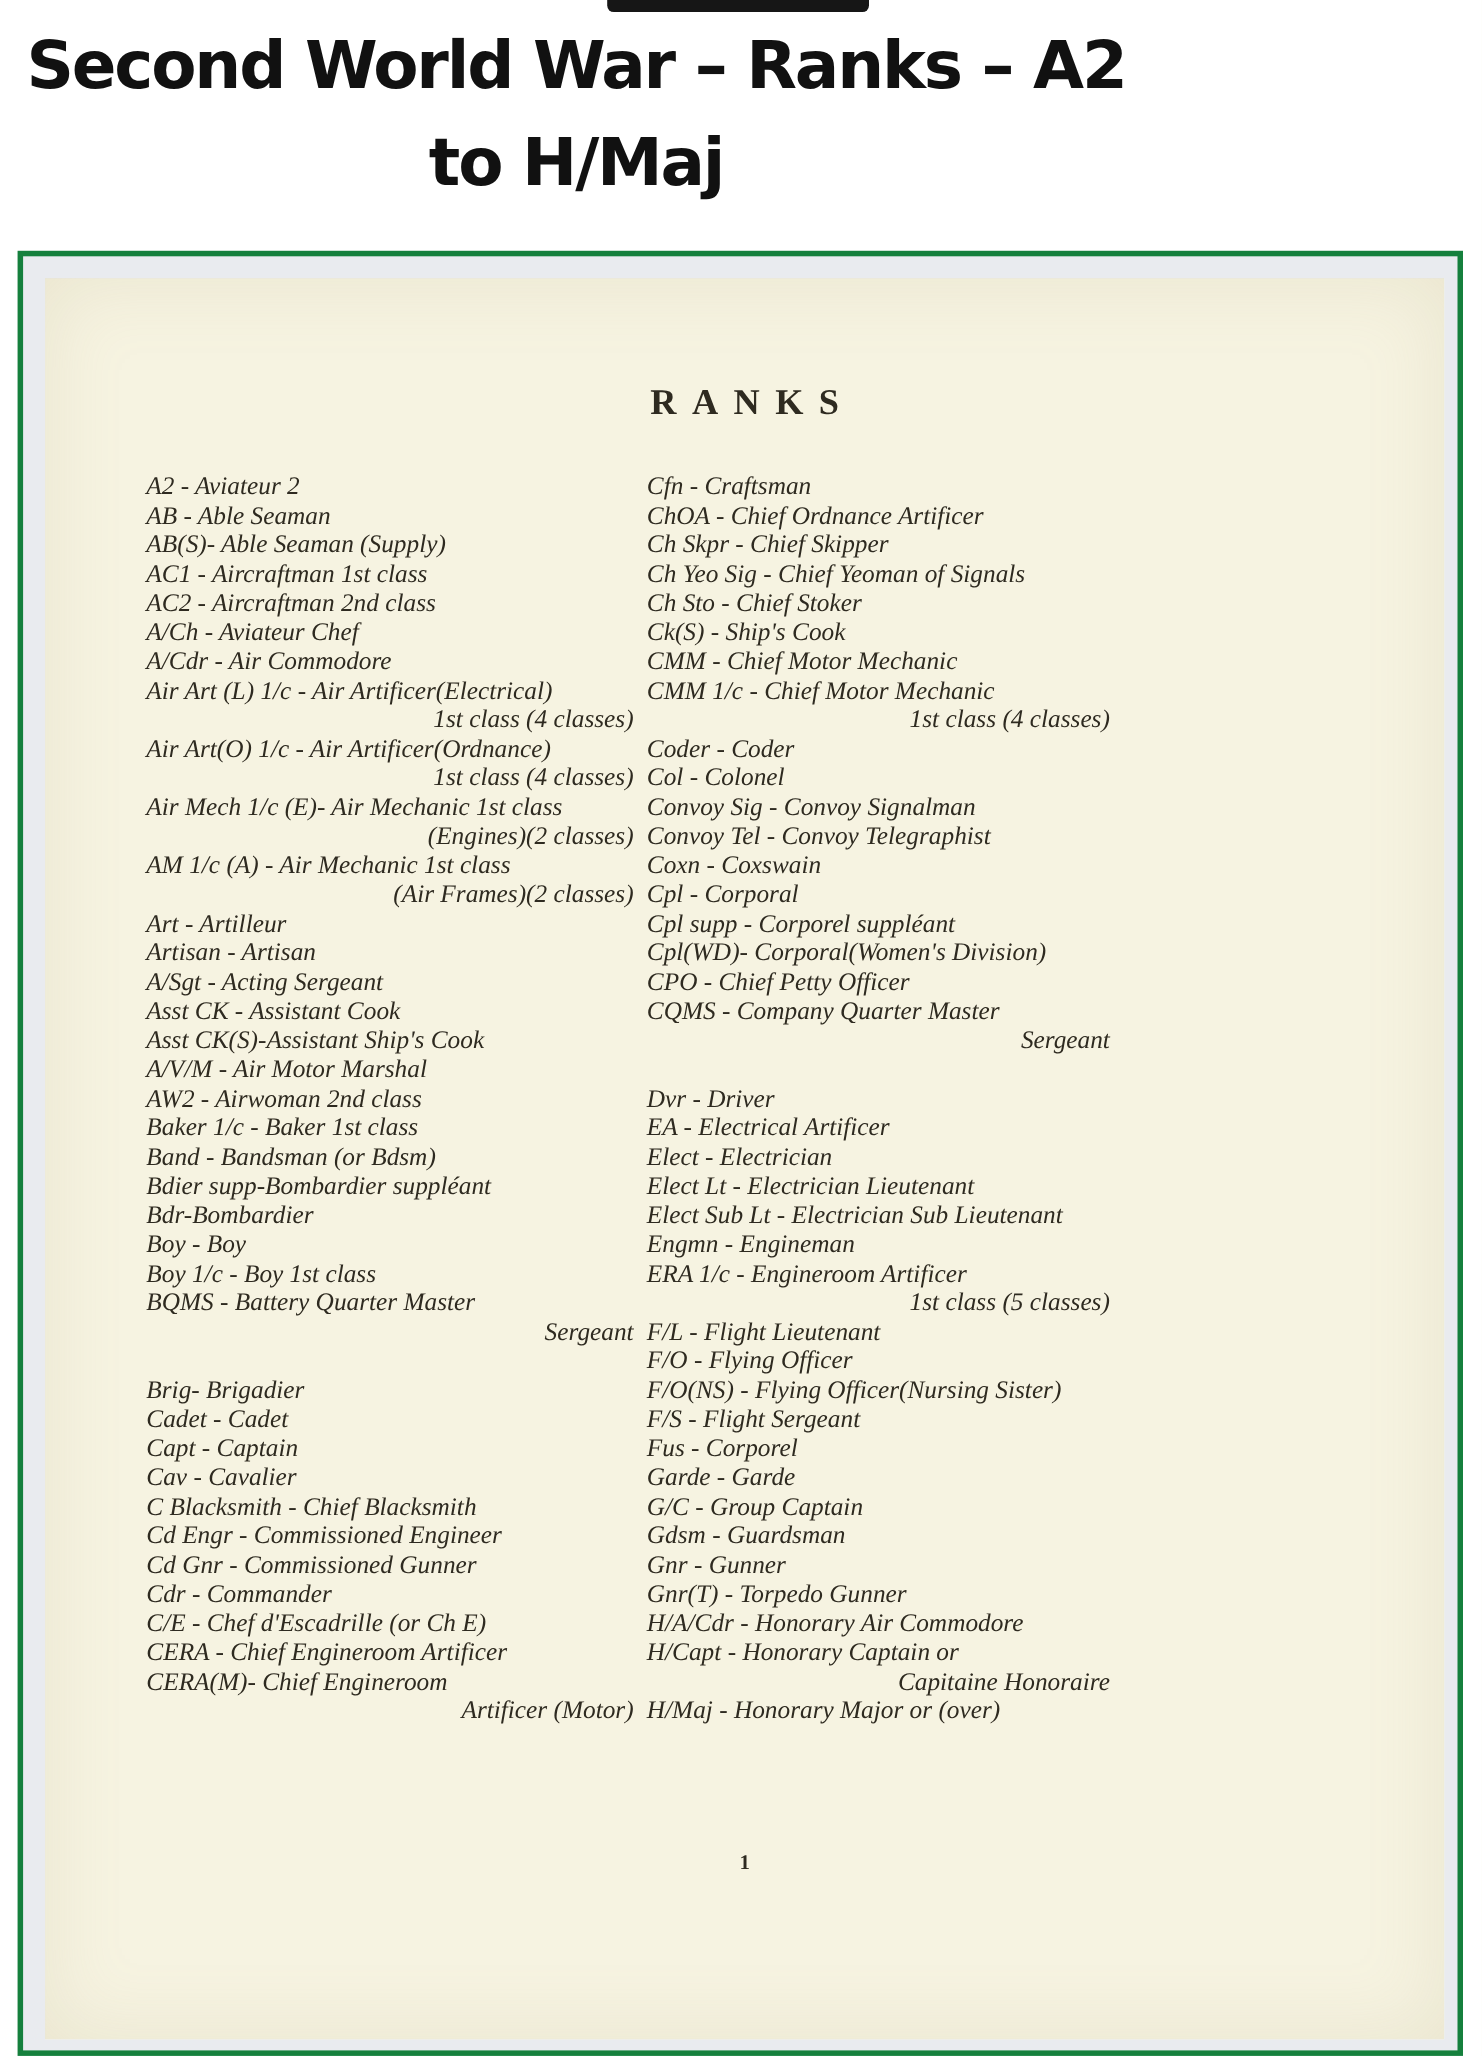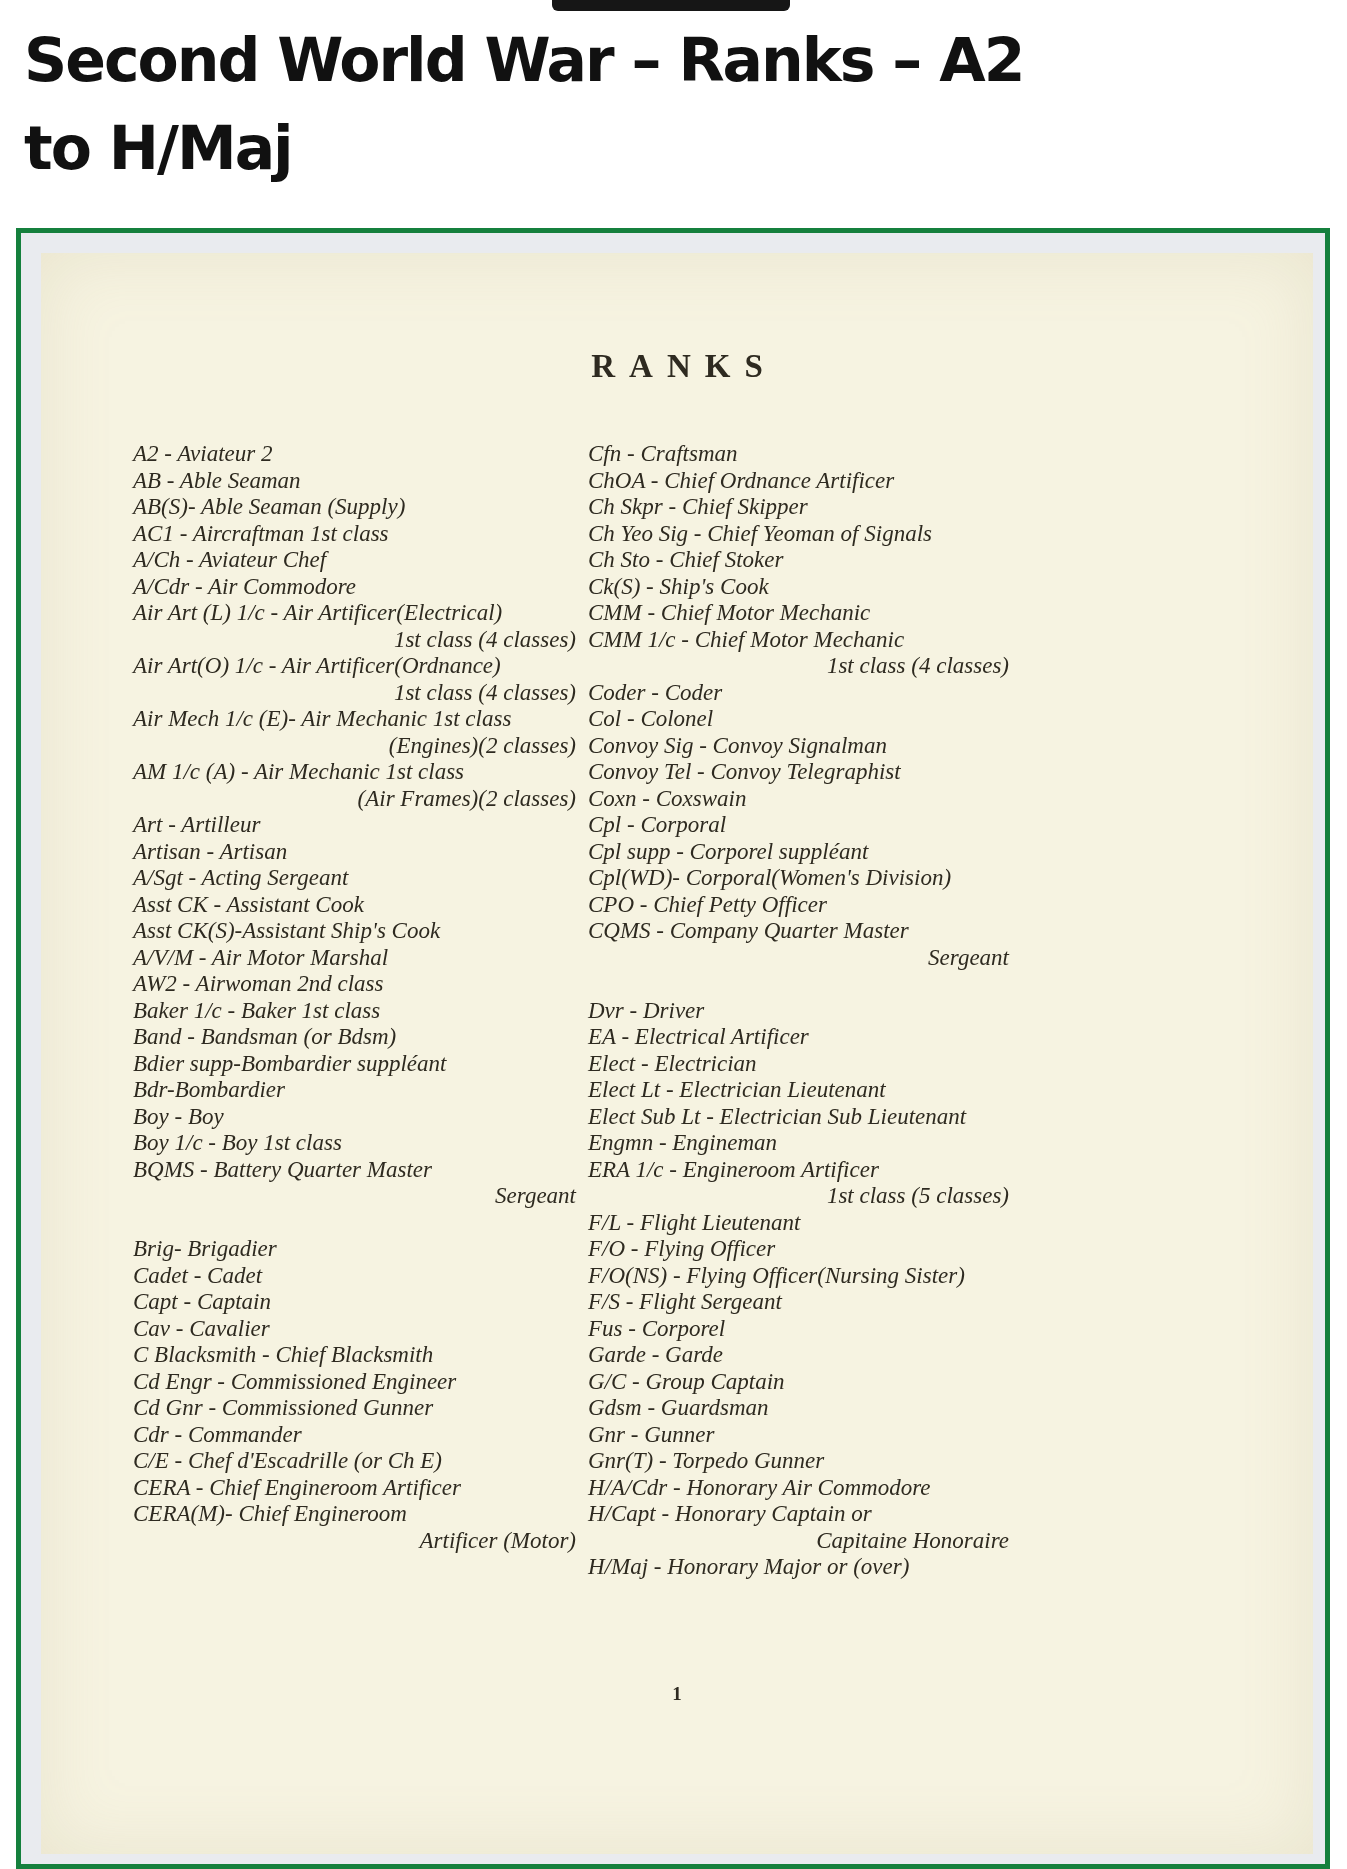--- a/index.html
+++ b/index.html
@@ -31,20 +31,21 @@
     position: absolute;
     left: 24px;
     top: 16px;
     margin: 0;
     color: var(--heading-text, #111111);
     font-family: "DejaVu Sans", "Liberation Sans", sans-serif;
     font-weight: bold;
     font-size: 60px;
     letter-spacing: -2px;
     line-height: 88px;
+    text-align: center;
   }
   .heading .hl { display: block; white-space: nowrap; }
 
   
   .scan-frame {
     position: absolute;
     left: 16px;
     top: 228px;
     width: 1314px;
     height: 1641px;
@@ -85,21 +86,20 @@
     right: 0;
     height: 1145px;
   }
   .col {
     position: absolute;
     top: 0;
     font-family: "Liberation Serif", serif;
     font-style: italic;
     font-size: 23px;
     color: var(--ink, #2e2a20);
-    margin-top: 12px;
   }
   .col-left  { left: 92px;  width: 447px; }
   .col-right { left: 547px; width: 425px; }
 
   .line {
     height: 26.5px;
     line-height: 26.5px;
     white-space: nowrap;
   }
   .line.cont { text-align: right; padding-right: 4px; }
@@ -129,20 +129,21 @@
 
 <div class="scan-frame">
   <div class="scan-page">
     <div class="ranks-title">RANKS</div>
     <div class="columns">
       <div class="col col-left">
           <div class="line entry">A2 - Aviateur 2</div>
           <div class="line entry">AB - Able Seaman</div>
           <div class="line entry">AB(S)- Able Seaman (Supply)</div>
           <div class="line entry">AC1 - Aircraftman 1st class</div>
+          <div class="line entry">AC2 - Aircraftman 2nd class</div>
           <div class="line entry">A/Ch - Aviateur Chef</div>
           <div class="line entry">A/Cdr - Air Commodore</div>
           <div class="line entry">Air Art (L) 1/c - Air Artificer(Electrical)</div>
           <div class="line cont">1st class (4 classes)</div>
           <div class="line entry">Air Art(O) 1/c - Air Artificer(Ordnance)</div>
           <div class="line cont">1st class (4 classes)</div>
           <div class="line entry">Air Mech 1/c (E)- Air Mechanic 1st class</div>
           <div class="line cont">(Engines)(2 classes)</div>
           <div class="line entry">AM 1/c (A) - Air Mechanic 1st class</div>
           <div class="line cont">(Air Frames)(2 classes)</div>

